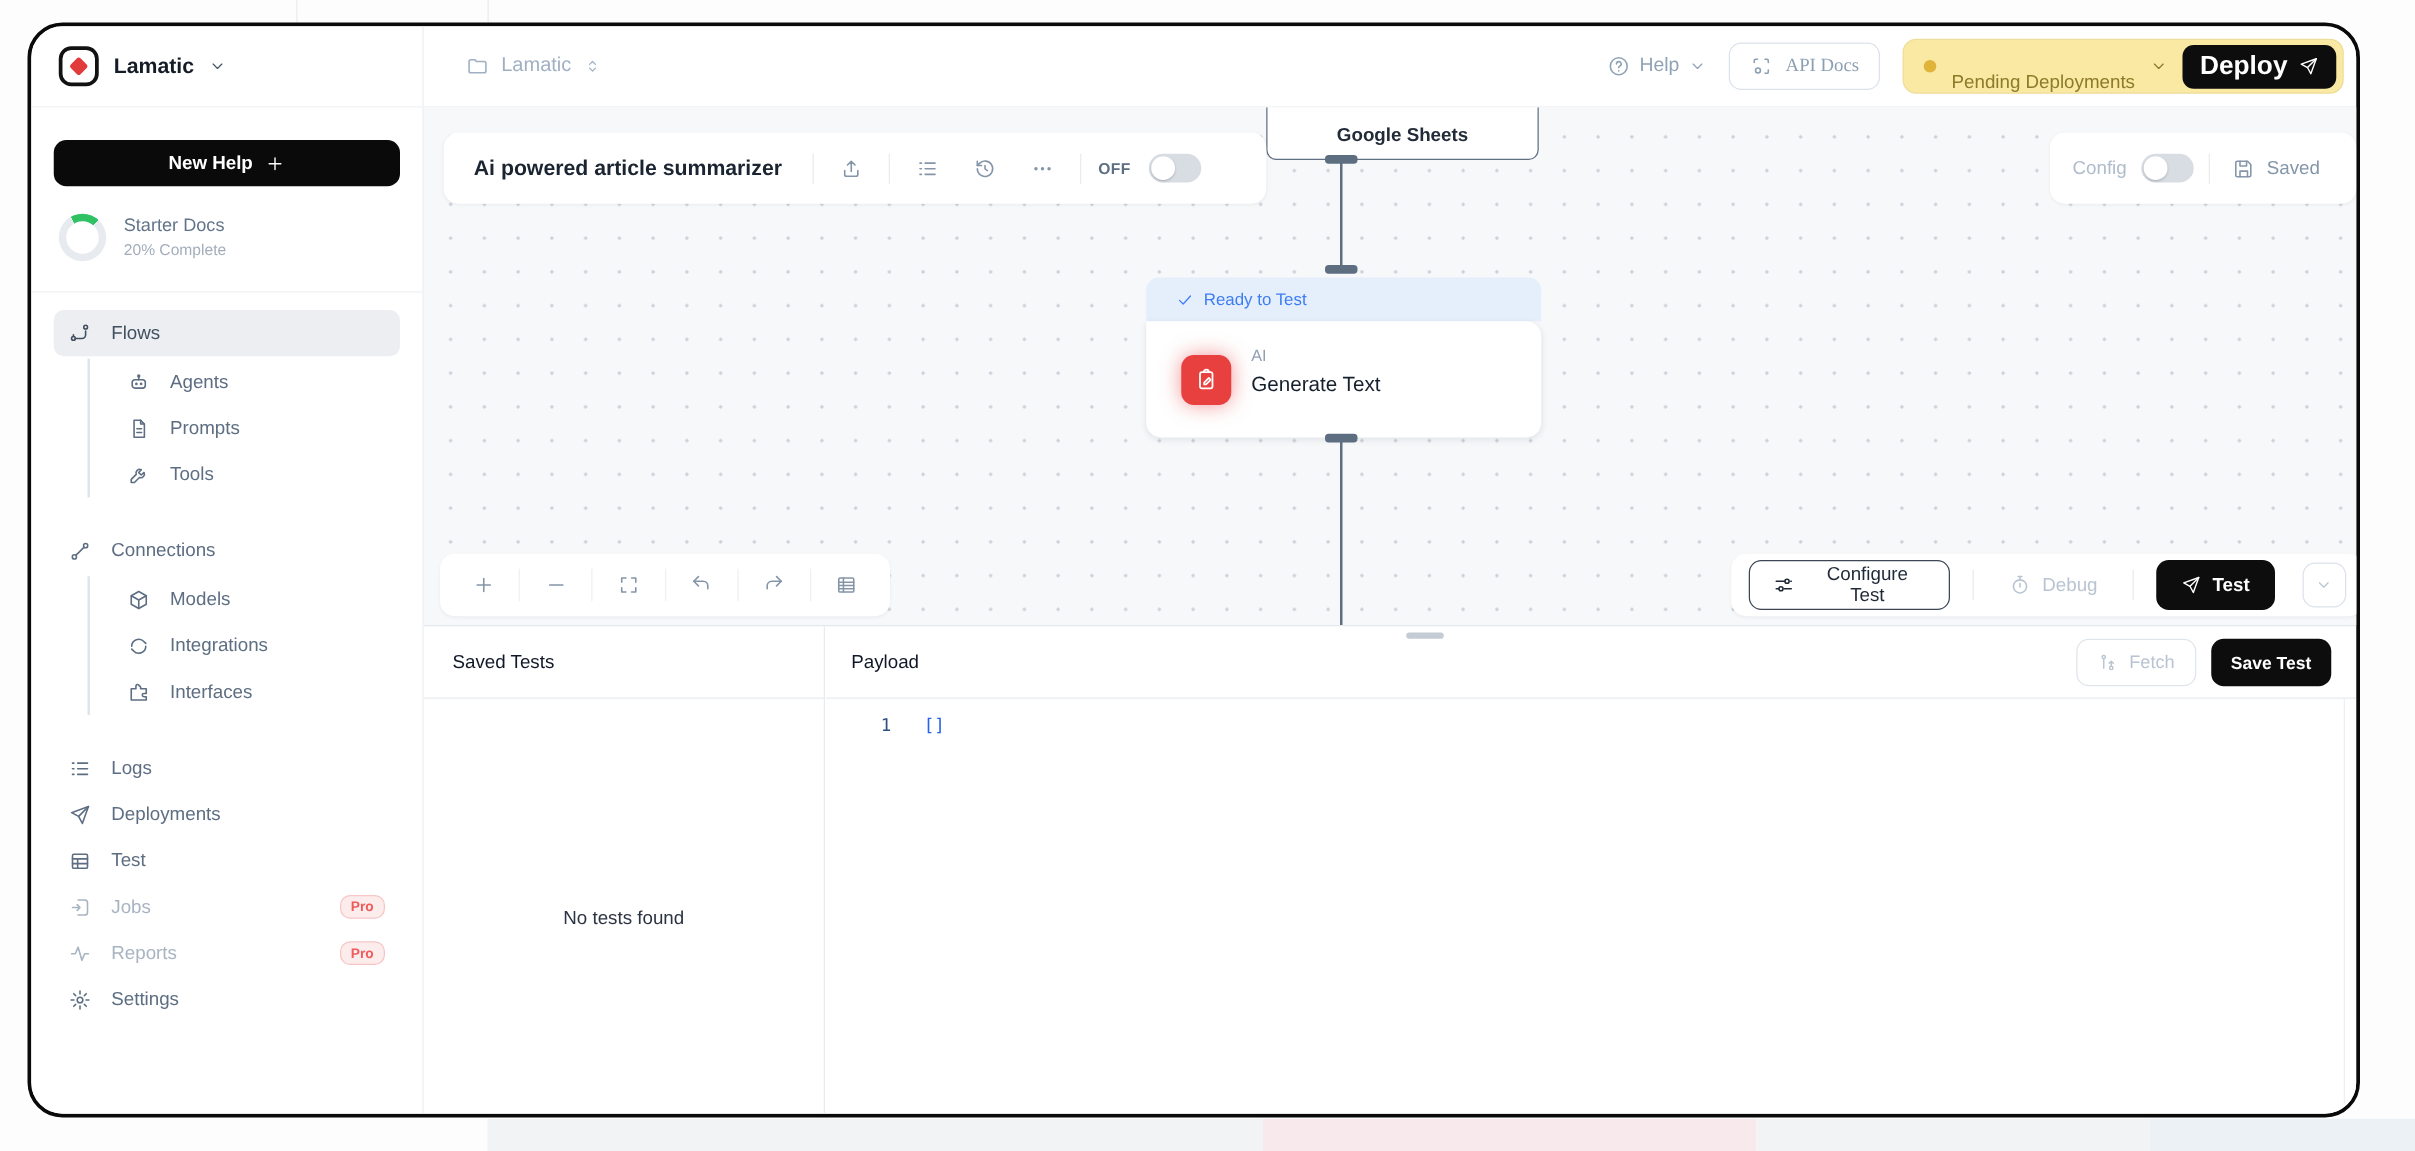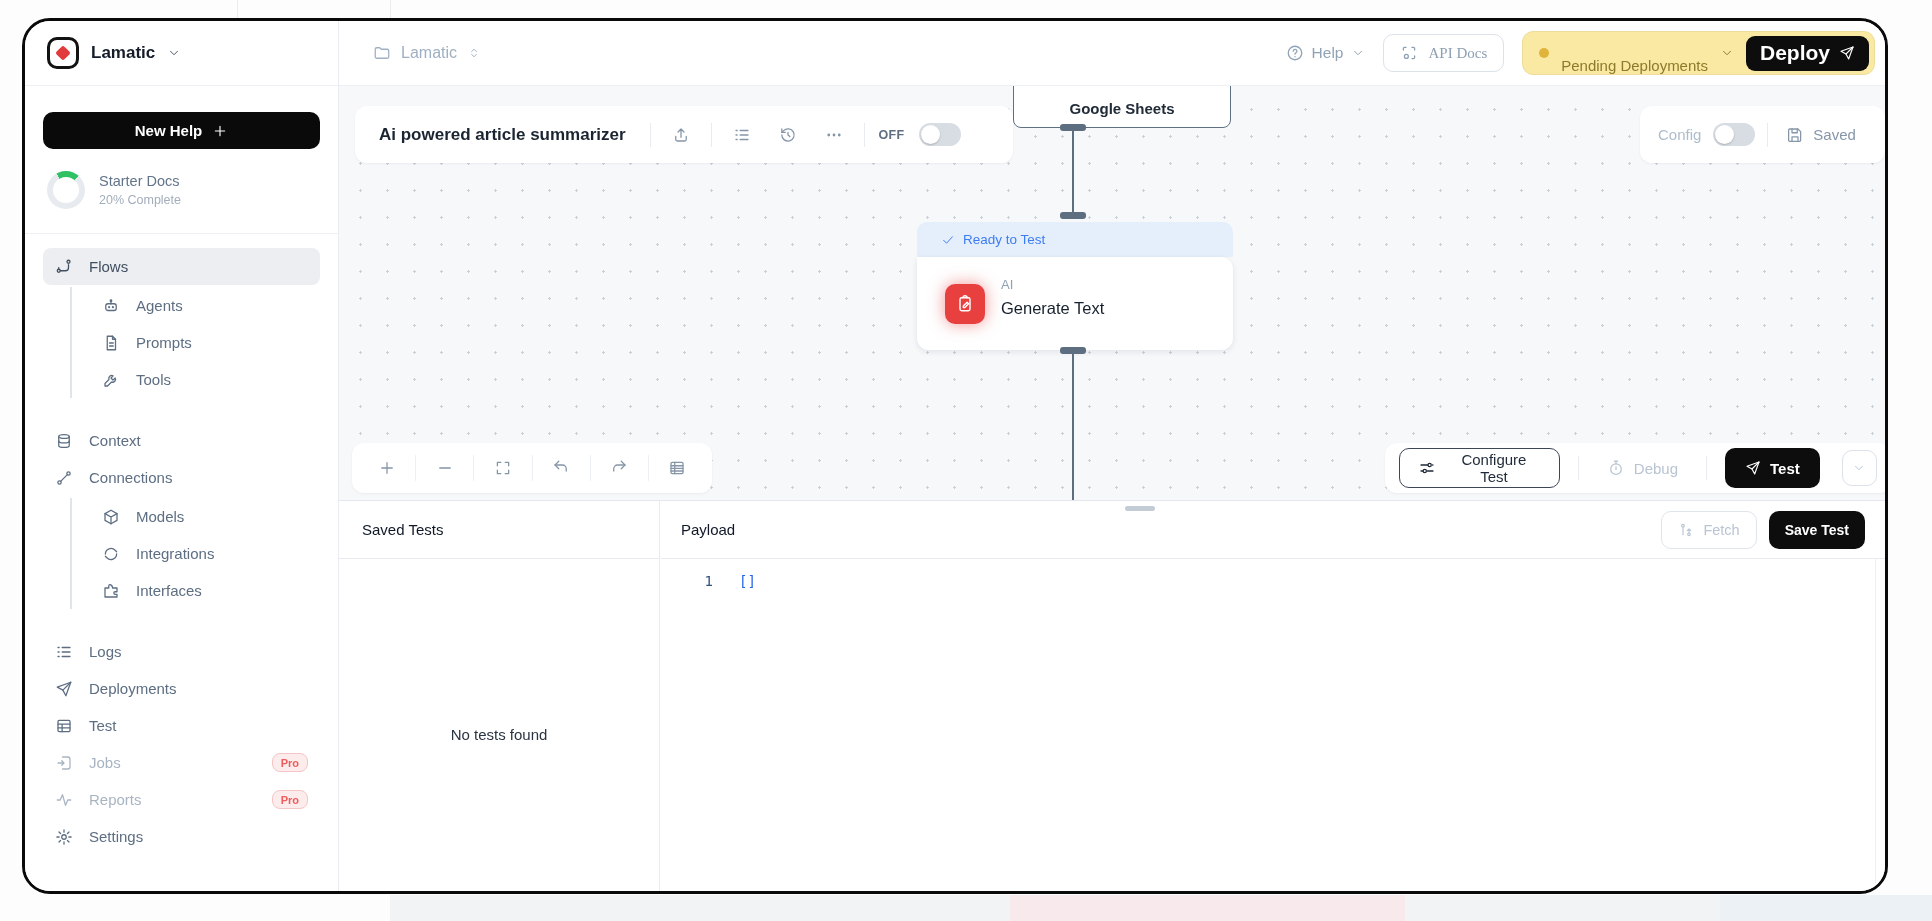--- a/index.html
+++ b/index.html
@@ -212,28 +212,20 @@
                 <path d="M14.7 6.3a4 4 0 0 0-5.4 5L4 16.6V20h3.4l5.3-5.3a4 4 0 0 0 5-5.4L14.6 12 12 9.4z"></path>
               </svg>
             <span class="lbl">Tools</span>
           </div>
         </div>
 
         <div class="nav-gap"></div>
 
         <div class="nav-item">
           <svg class="ic" viewBox="0 0 24 24">
-              <ellipse cx="12" cy="6" rx="7" ry="2.6"></ellipse>
-              <path d="M5 6v6c0 1.4 3.1 2.6 7 2.6s7-1.2 7-2.6V6"></path>
-              <path d="M5 12v6c0 1.4 3.1 2.6 7 2.6s7-1.2 7-2.6v-6"></path>
-            </svg>
-          <span class="lbl">Context</span>
-        </div>
-        <div class="nav-item">
-          <svg class="ic" viewBox="0 0 24 24">
               <circle cx="6" cy="18" r="2.2"></circle>
               <circle cx="18" cy="6" r="2.2"></circle>
               <path d="M7.8 16.2 16.2 7.8"></path>
             </svg>
           <span class="lbl">Connections</span>
         </div>
         <div class="nav-sub">
           <div class="nav-item">
             <svg class="ic" viewBox="0 0 24 24">
                 <path d="M12 3 20 7.5v9L12 21l-8-4.5v-9z"></path>

